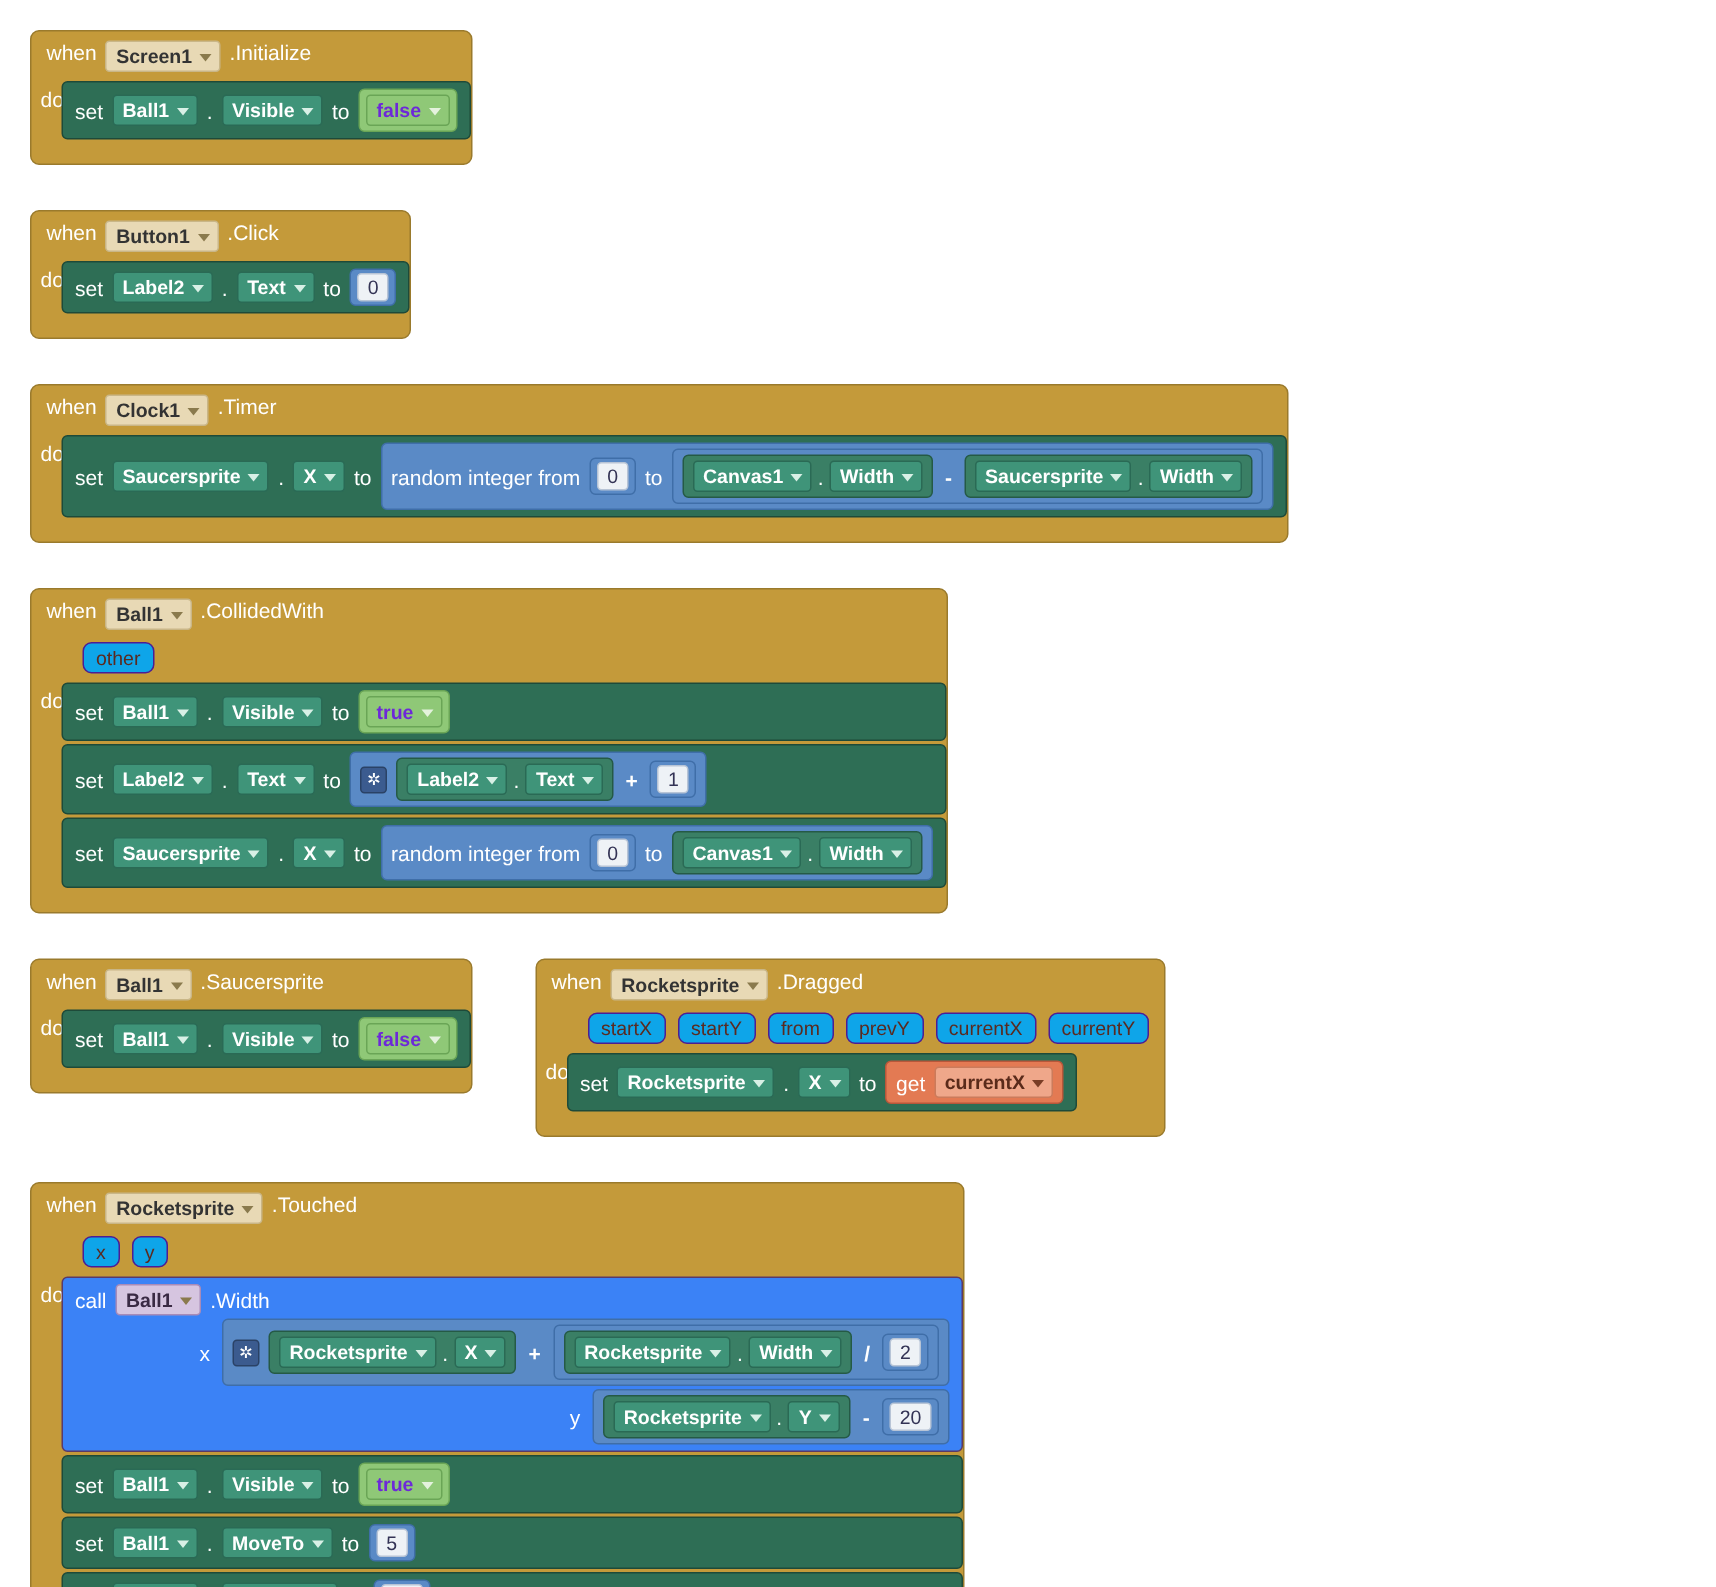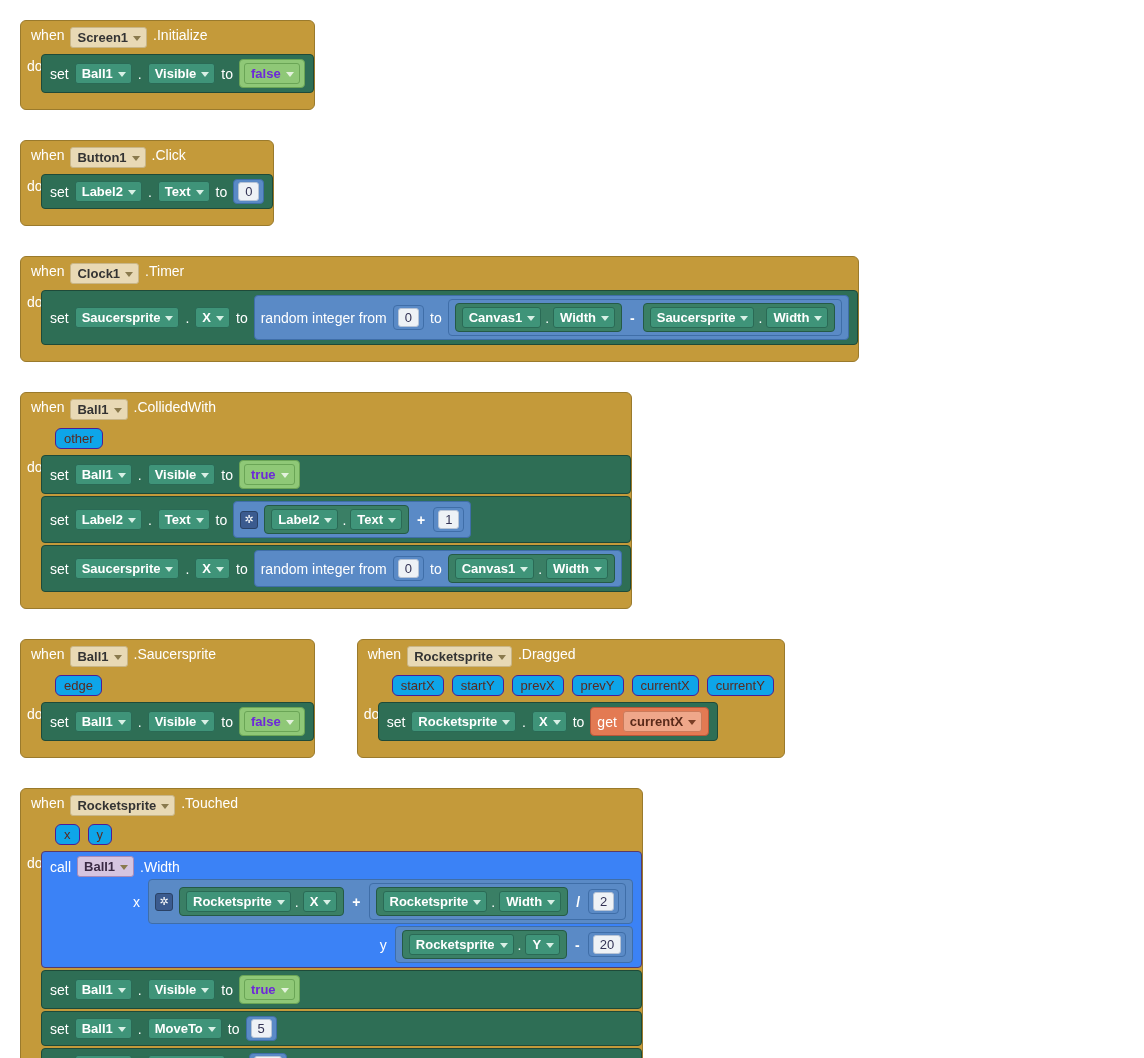--- a/index.html
+++ b/index.html
@@ -381,23 +381,20 @@
 
 
 <div class="row2">
 <div class="group">
 <div class="event">
   <div class="event-hdr">
     <span>when</span>
     <span class="dd">Ball1</span>
     <span>.Saucersprite</span>
   </div>
-  <div class="params-row">
-    <span class="param">edge</span>
-  </div>
   <div class="do-row">
     <div class="do-label">do</div>
     <div class="stmts">
       <div class="setter">
         <span>set</span>
         <span class="dd green">Ball1</span>
         <span>.</span>
         <span class="dd green">Visible</span>
         <span>to</span>
         <span class="boolv">
@@ -413,21 +410,21 @@
 <div class="group">
 <div class="event">
   <div class="event-hdr">
     <span>when</span>
     <span class="dd">Rocketsprite</span>
     <span>.Dragged</span>
   </div>
   <div class="params-row">
     <span class="param">startX</span>
     <span class="param">startY</span>
-    <span class="param">prevX</span>
+    <span class="param">from</span>
     <span class="param">prevY</span>
     <span class="param">currentX</span>
     <span class="param">currentY</span>
   </div>
   <div class="do-row">
     <div class="do-label">do</div>
     <div class="stmts">
       <div class="setter">
         <span>set</span>
         <span class="dd green">Rocketsprite</span>

